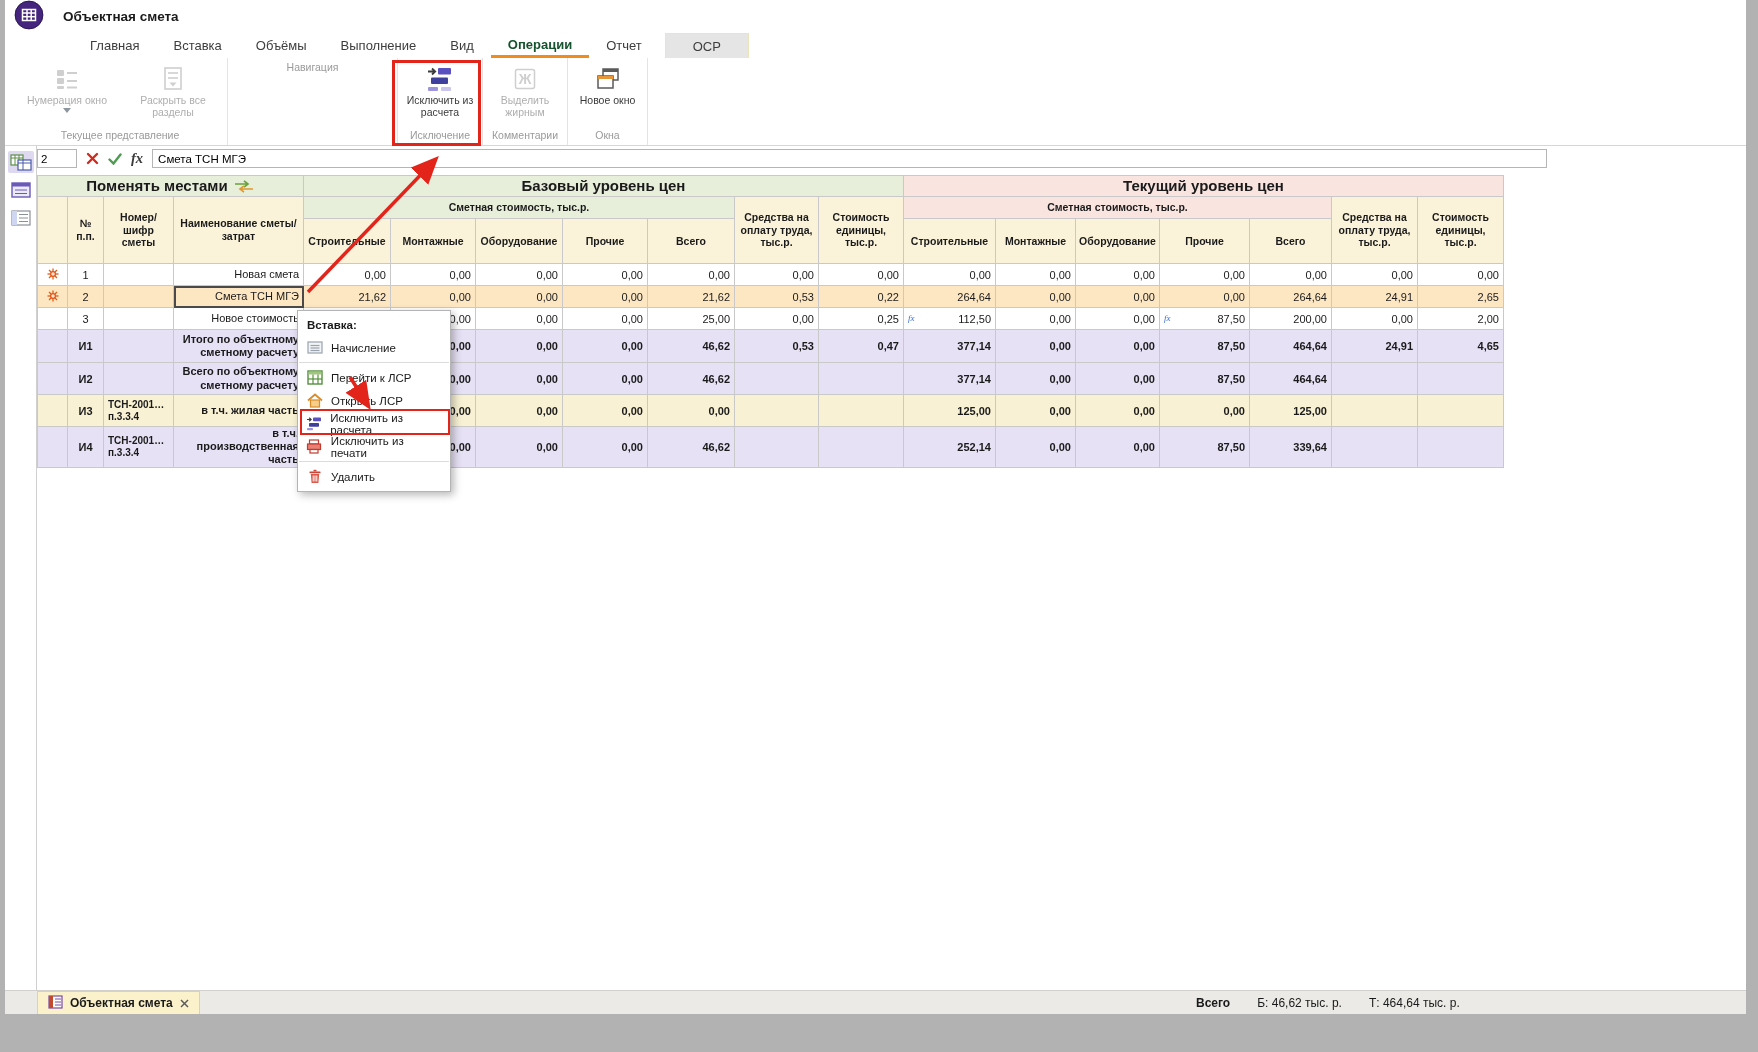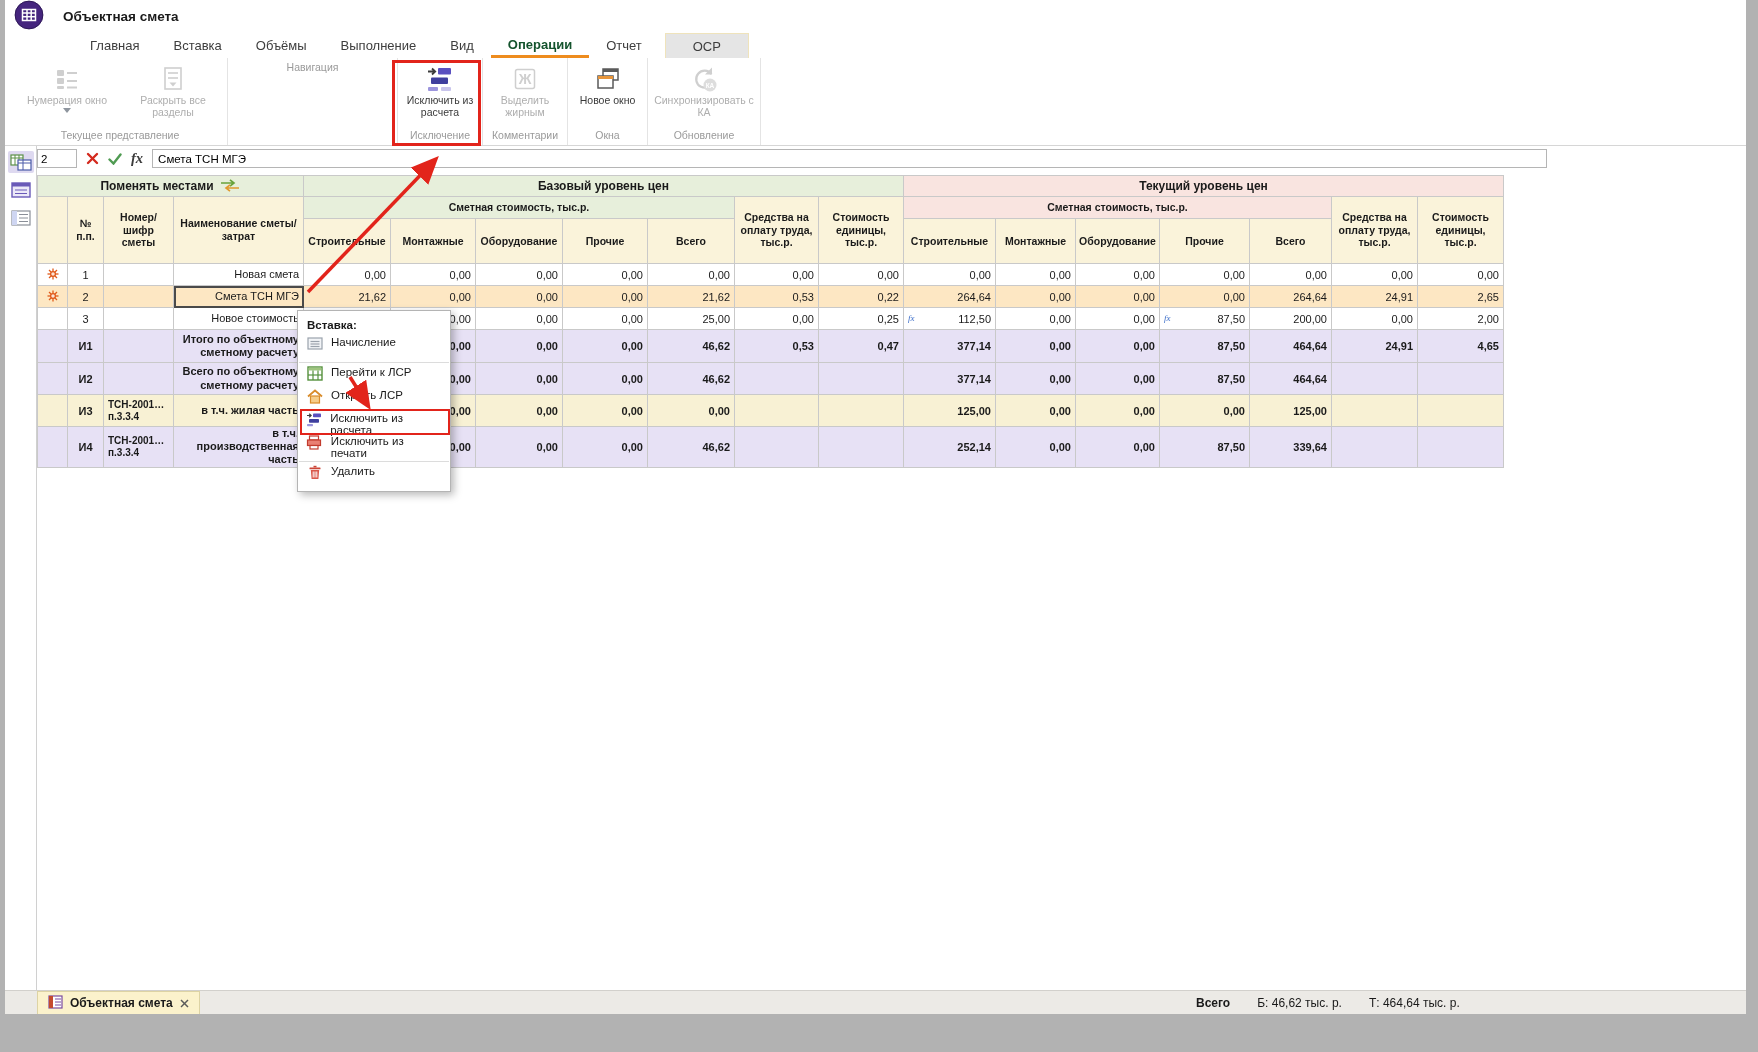--- a/index.html
+++ b/index.html
@@ -26,39 +26,39 @@
 .fico{display:flex;align-items:center}
 .fxlbl{font-style:italic;font-family:"Liberation Serif",serif;font-size:14.5px;font-weight:bold;color:#3c3c3c}
 .finput{width:1395px;height:19px;border:1px solid #b5b5b5;font-size:11.5px;padding:0 5px;font-family:inherit}
 .side{position:absolute;left:5px;top:146px;width:32px;height:844px;border-right:1px solid #d0d0d0;display:flex;flex-direction:column;align-items:center;padding-top:5px;gap:6px;background:#fff}
 .sbtn{width:26px;height:22px;display:flex;align-items:center;justify-content:center;border-radius:2px}
 .sbtn.active{background:#ded9f0}
 .gridwrap{position:absolute;left:37px;top:175px}
 table.grid{border-collapse:collapse;table-layout:fixed}
 .grid th,.grid td{border:1px solid #c9c9c9;font-size:11px;padding:0 4px;overflow:hidden;vertical-align:middle}
 .grid th{font-size:10.5px;font-weight:bold;white-space:normal;line-height:1.2;padding:1px 2px;text-align:center}
-.grid tr.h1 th{font-size:12px}
+.grid tr.h1 th{font-size:15px}
 .hdr-green{background:var(--header-green,#e7efdb)}
 .hdr-pink{background:var(--header-pink,#f9e4e0)}
 .hdr-cream{background:var(--header-cream,#faf3da)}
 .swaph svg{vertical-align:-2px;margin-left:5px}
 td.mk{text-align:center;padding:0}
 td.cnum{text-align:center}
 td.ccode{white-space:normal;line-height:1.15;font-size:10px}
 td.cname{white-space:normal;line-height:1.2;text-align:right}
 td.cval{text-align:right;white-space:nowrap}
 tr.r-plain td{background:#fff}
 tr.r-selected td{background:var(--selected-row,#fde7c3)}
 tr.r-total td{background:var(--total-row,#e7e1f5);font-weight:bold}
 tr.r-cream td{background:var(--cream-row,#f8f1d4);font-weight:bold}
 td.activecell{outline:2px solid #4a4a4a;outline-offset:-2px}
 .fxm{float:left;font-style:italic;color:#3a6cc8;font-size:9px;font-family:"Liberation Serif",serif}
 .ctxmenu{position:absolute;left:297px;top:310px;width:154px;background:#fff;border:1px solid #b4b4b4;box-shadow:3px 3px 8px rgba(0,0,0,.28);z-index:40;padding:3px 0;font-size:11.5px}
 .cm-h{font-weight:bold;height:22px;display:flex;align-items:center;padding:0 9px}
-.cm-item{height:23px;display:flex;align-items:flex-start;gap:8px;padding:0 8px;cursor:default}
+.cm-item{height:23px;display:flex;align-items:center;gap:8px;padding:0 8px;cursor:default}
 .cmicon{width:17px;display:flex;justify-content:center;align-items:center}
 .cm-sep{border-top:1px solid #dcdcdc;margin:3px 1px}
 .statusbar{position:absolute;left:5px;top:990px;width:1741px;height:24px;background:#eceae6;border-top:1px solid #d2d0cc}
 .stab{position:absolute;left:32px;top:0;height:23px;background:#fbf2cc;border:1px solid #ddd3a4;border-bottom:none;display:flex;align-items:center;gap:7px;padding:0 10px;font-size:12px;font-weight:bold}
 .stotals{position:absolute;left:1191px;top:0;height:23px;display:flex;gap:27px;font-size:12px;align-items:center}
 .stotals .tl{font-weight:bold}
 .redbox{position:absolute;z-index:55;pointer-events:none}
 .rb1{left:392px;top:60px;width:89px;height:86px;border:3px solid var(--highlight-red,#e2241b)}
 .rb2{left:300px;top:409px;width:150px;height:26px;border:2px solid var(--highlight-red,#e2241b)}
 svg.arrows{position:absolute;left:0;top:0;width:1758px;height:1052px;z-index:60;pointer-events:none}
@@ -176,36 +176,20 @@
               <rect x="9" y="4" width="15" height="3" fill="#5a5a5a"></rect>
               <rect x="4" y="11" width="15" height="12" fill="#fff" stroke="#5a5a5a" stroke-width="1.5"></rect>
               <rect x="4" y="11" width="15" height="3" fill="#e8953a"></rect>
             </svg>
           </span>
           <span class="rlabel">Новое окно</span>
         </div>
       </div>
       <div class="rgroup-label">Окна</div>
     </div>
-    <div class="rgroup" style="width: 113px;">
-      <div class="rbuttons">
-        <div class="rbtn disabled">
-          <span class="ricon">
-            <svg width="28" height="28" viewBox="0 0 28 28">
-              <path d="M21.5 9 a8.5 8.5 0 1 0 1.5 7" fill="none" stroke="#8e959e" stroke-width="2.2"></path>
-              <path d="M22 2.5 v7 h-7 z" fill="#8e959e"></path>
-              <circle cx="20" cy="20" r="6.5" fill="#aeb4bc"></circle>
-              <text x="20" y="22.5" font-size="6.5" font-weight="bold" text-anchor="middle" fill="#fff" font-family="Liberation Sans, sans-serif">КА</text>
-            </svg>
-          </span>
-          <span class="rlabel">Синхронизировать с КА</span>
-        </div>
-      </div>
-      <div class="rgroup-label">Обновление</div>
-    </div>
   </div>
 
 <div class="formulabar">
   <input class="cellref" value="2" style="">
   <span class="fico">
       <svg width="13" height="13" viewBox="0 0 13 13">
         <g stroke="#d42a1e" stroke-width="2.4" stroke-linecap="round">
           <line x1="2" y1="2" x2="11" y2="11"></line>
           <line x1="11" y1="2" x2="2" y2="11"></line>
         </g>

